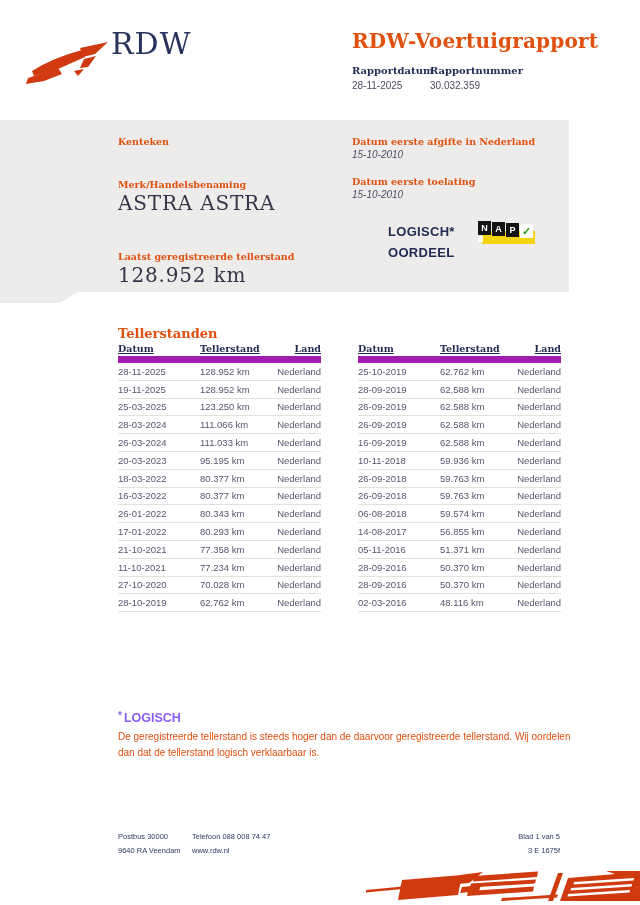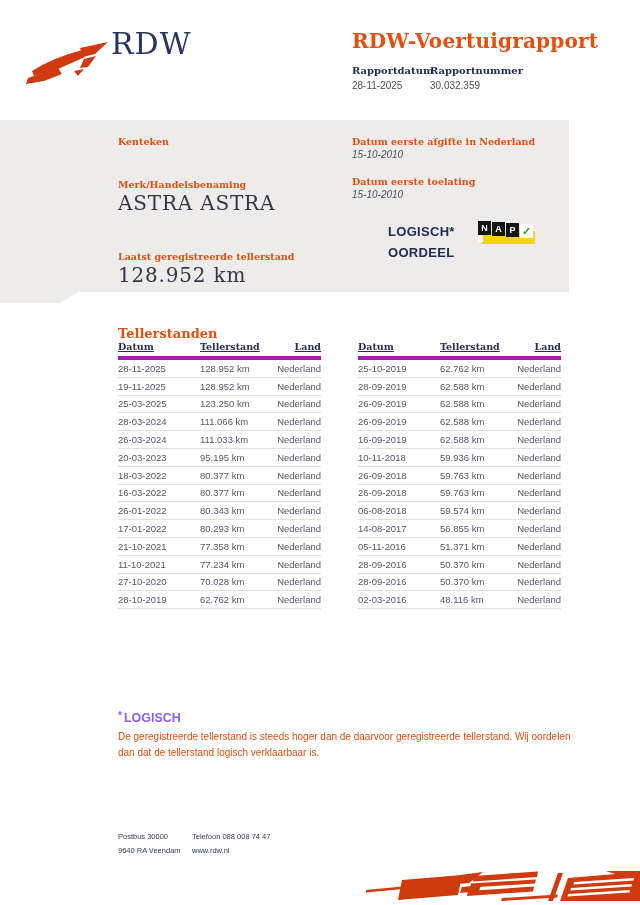--- a/index.html
+++ b/index.html
@@ -47,21 +47,21 @@
   .nap-n{left:0;top:0;} .nap-a{left:14px;top:1px;} .nap-p{left:28px;top:2px;}
   .nap-check{position:absolute;left:42px;top:3px;width:13px;height:14px;background:#ffffff;
              color:#2fa12e;font-size:11px;font-weight:700;text-align:center;line-height:14px;}
   .nap-corner{position:absolute;left:0;top:15px;width:5px;height:6px;background:#ffffff;}
 
   
   .section-title{left:118px;top:326px;font-family:"DejaVu Serif",serif;font-weight:700;
                  font-size:13px;color:#e0500f;}
   .otable{top:341px;width:203px;}
   .otable-left{left:118px;} .otable-right{left:358px;}
-  .thead{display:flex;align-items:flex-start;height:15px;border-bottom:4px solid #a21caf;}
+  .thead{display:flex;align-items:center;height:15px;border-bottom:7px solid #a21caf;}
   .th{font-family:"DejaVu Serif",serif;font-weight:700;font-size:9.5px;color:#222c54;
       text-decoration:underline;}
   .c-datum{flex:0 0 82px;text-align:left;}
   .c-tellerstand{flex:1;text-align:left;}
   .c-land{flex:0 0 58px;text-align:right;}
   .trow{display:flex;align-items:center;height:17.8px;border-bottom:1px solid #e3e1e0;
         box-sizing:border-box;}
   .tcell{font-size:9.5px;color:#56566e;}
 
   
@@ -292,20 +292,24 @@
   </div>
   <div class="abs footnote-text">De geregistreerde tellerstand is steeds hoger dan de daarvoor geregistreerde tellerstand. Wij oordelen dan dat de tellerstand logisch verklaarbaar is.</div>
 
   <div class="abs foot foot-col1">
     <div>Postbus 30000</div>
     <div>9640 RA Veendam</div>
   </div>
   <div class="abs foot foot-col2">
     <div>Telefoon 088 008 74 47</div>
     <div>www.rdw.nl</div>
+  </div>
+  <div class="abs foot foot-col3">
+    <div>Blad 1 van 5</div>
+    <div>3 E 1675f</div>
   </div>
 
   <svg class="abs bottom-art" viewBox="0 0 278 32" xmlns="http://www.w3.org/2000/svg">
     <g fill="#cf3a0e">
       <polygon points="4,19 56,14 56,16.5 4,21.5"></polygon>
       <polygon points="40,9 100,4 96,24 36,29"></polygon>
       <polygon points="98,4 121,1 107,12 96,13"></polygon>
       <polygon points="100,16 119,14 117,20 98,22"></polygon>
       <polygon points="112,5 176,0.5 175,6 111,10.5"></polygon>
       <polygon points="109,12.5 174,8.5 173,12.5 108,16.5"></polygon>

